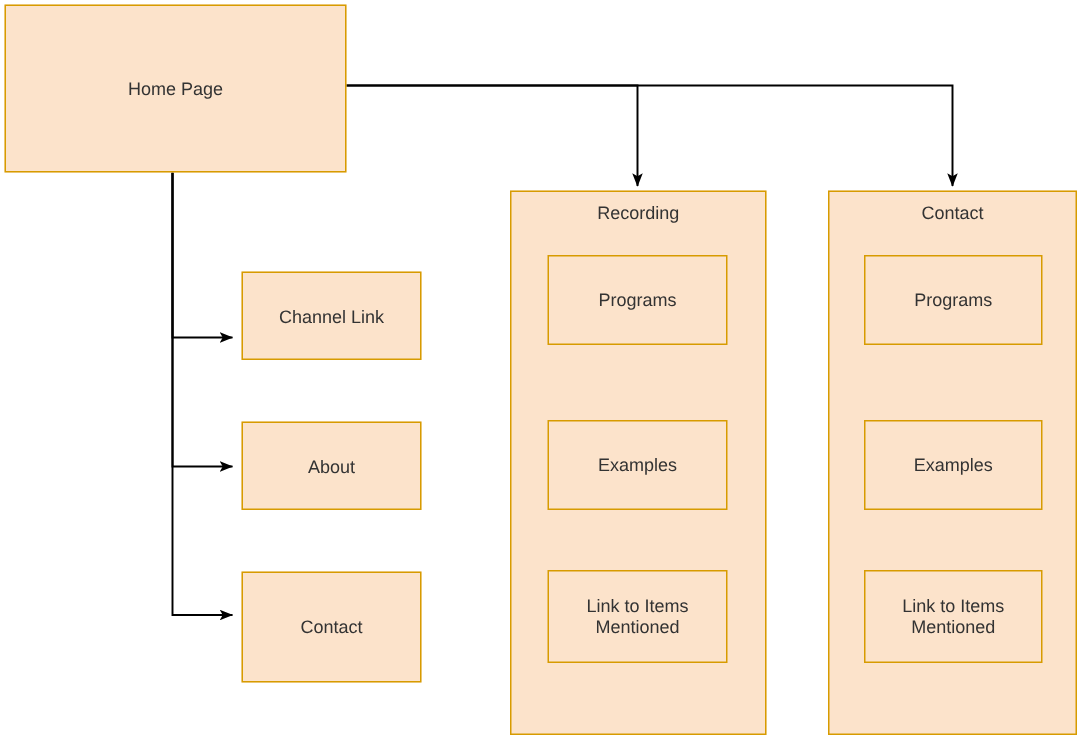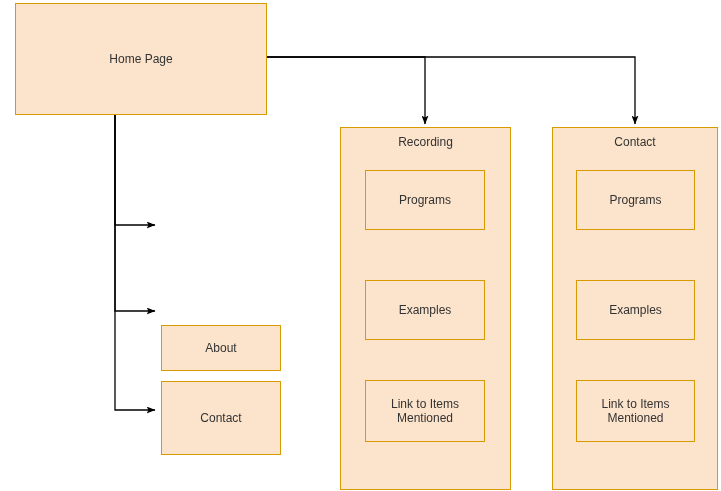--- a/index.html
+++ b/index.html
@@ -78,25 +78,28 @@
 
     <path class="edge-path" d="M 115,115 L 115,311 L 155,311" marker-end="url(#arrowhead)"></path>
 
     <path class="edge-path" d="M 115,115 L 115,410 L 155,410" marker-end="url(#arrowhead)"></path>
 
     <path class="edge-path" d="M 230,57 L 425,57 L 425,124" marker-end="url(#arrowhead)"></path>
 
     <path class="edge-path" d="M 230,57 L 635,57 L 635,124" marker-end="url(#arrowhead)"></path>
   </svg>
 
-  <div class="node" style="left:15px; top:3px; width:252px; height:112px;">
+  <div class="node" style="left:3px; top:3px; width:228px; height:112px;">
     <span>Home Page</span>
   </div>
 
-  <div class="node" style="left:161px; top:281px; width:120px; height:46px;margin-top:44px;">
+  <div class="node" style="left:161px; top:181px; width:120px; height:59px;">
+    <span>Channel Link</span>
+  </div>
+  <div class="node" style="left:161px; top:281px; width:120px; height:59px;">
     <span>About</span>
   </div>
   <div class="node" style="left:161px; top:381px; width:120px; height:74px;">
     <span>Contact</span>
   </div>
 
   <div class="container-node" style="left:340px; top:127px; width:171px; height:363px;">
     <div class="container-label">Recording</div>
   </div>
   <div class="node" style="left:365px; top:170px; width:120px; height:60px;">

